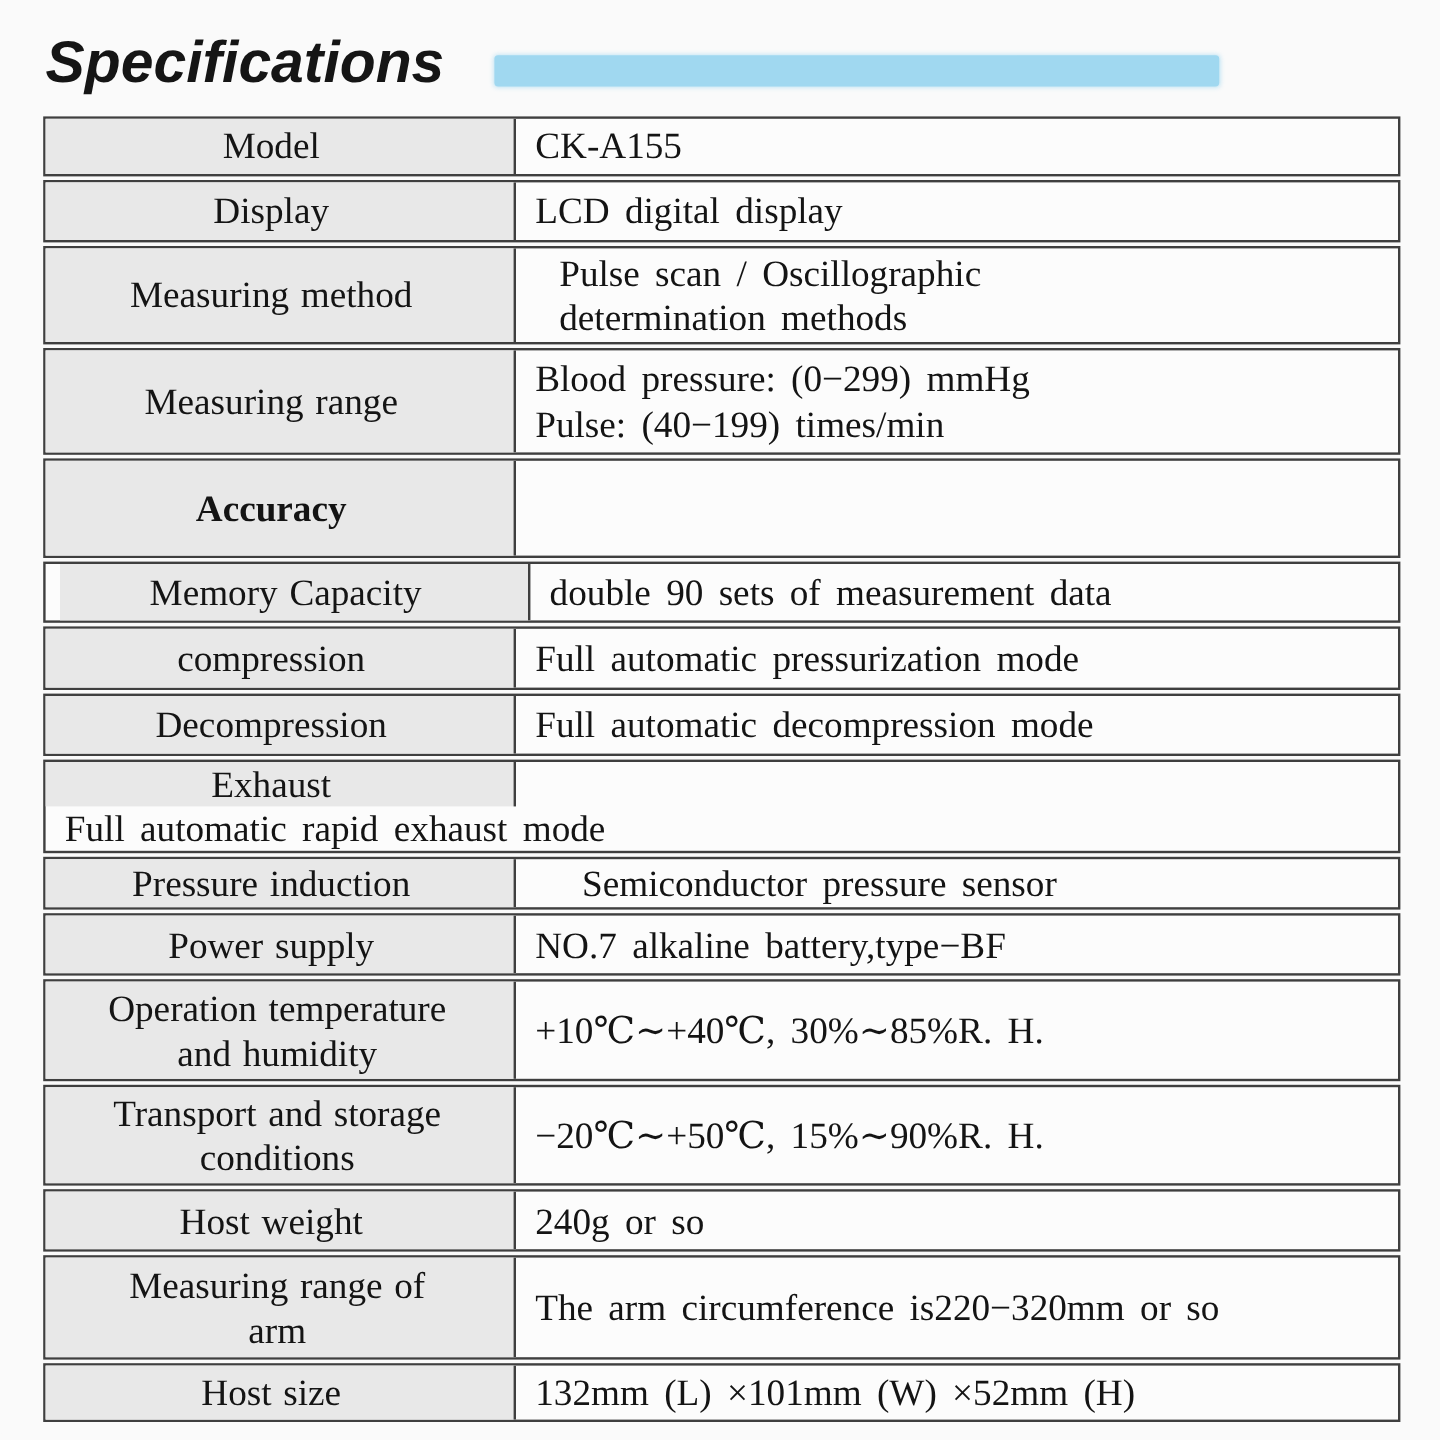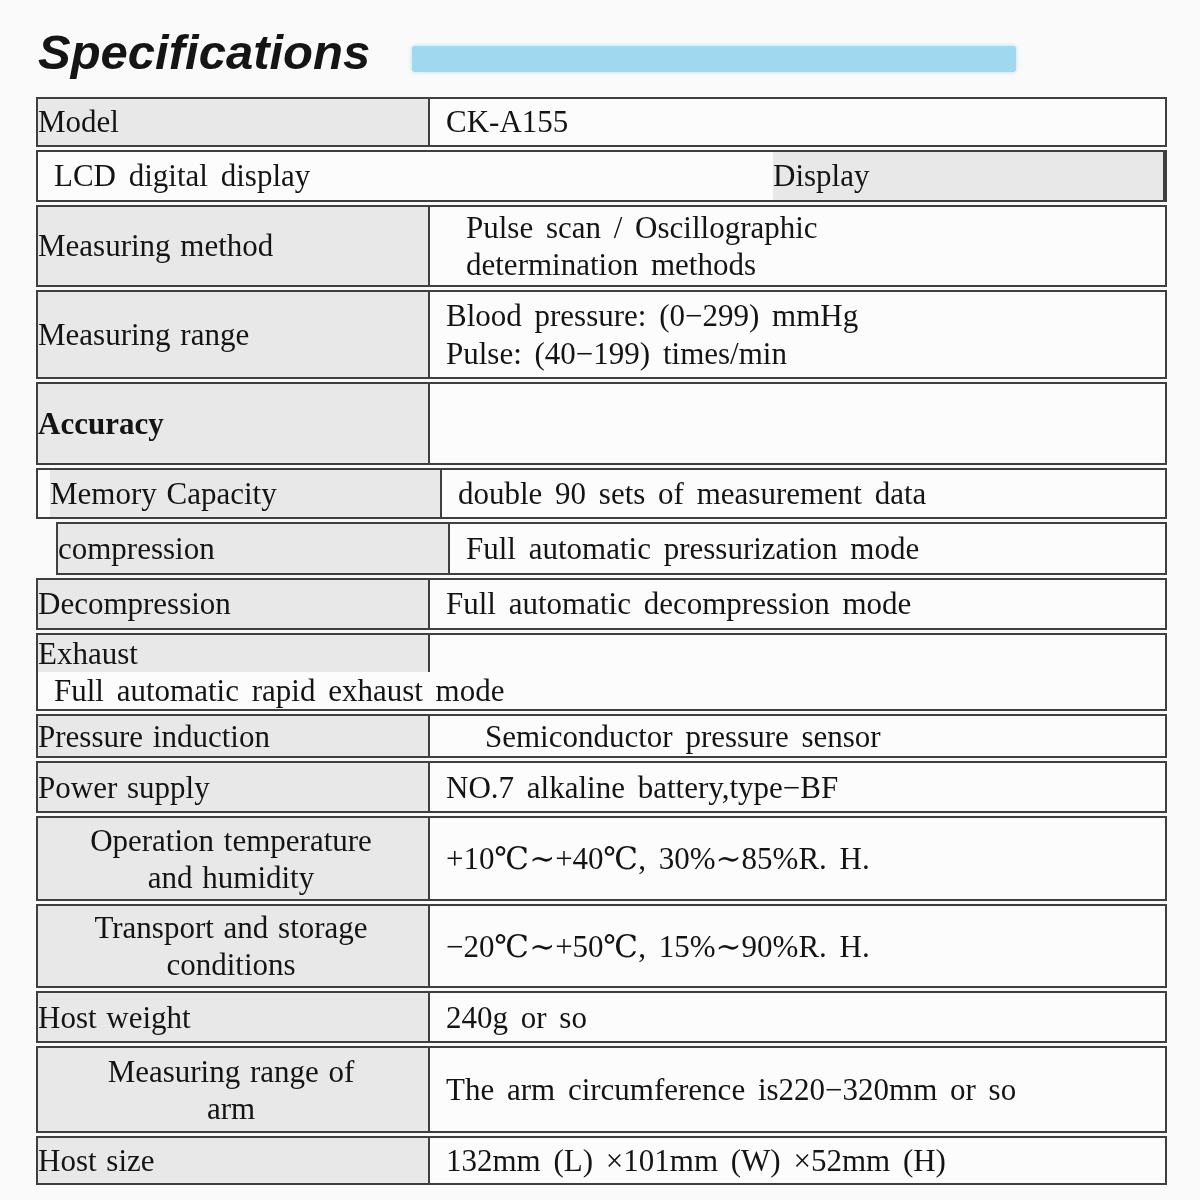--- a/index.html
+++ b/index.html
@@ -57,21 +57,21 @@
   .cell {
     box-sizing: border-box;
     display: flex;
     flex-direction: column;
     justify-content: center;
   }
   .cell-label {
     width: 392px;
     background: var(--label-bg, #e8e8e8);
     border-right: 2px solid var(--border, #3f3f3f);
-    align-items: flex-start;
+    align-items: center;
     padding-right: 14px;
   }
   .cell-label.center {
     align-items: center;
     padding-right: 4px;
   }
   .cell-value {
     flex: 1;
     align-items: flex-start;
     padding-left: 16px;
@@ -97,25 +97,25 @@
   <div class="spec-table" id="spec-table">
       <div class="row" style="min-height: 50px;">
         <div class="cell cell-label">
           <div class="line">Model</div>
         </div>
         <div class="cell cell-value">
           <div class="line">CK-A155</div>
         </div>
       </div>
       <div class="row" style="min-height: 52px;">
+        <div class="cell cell-label">
+          <div class="line">Display</div>
+        </div>
         <div class="cell cell-value">
           <div class="line">LCD digital display</div>
-        </div>
-        <div class="cell cell-label">
-          <div class="line">Display</div>
         </div>
       </div>
       <div class="row" style="min-height: 82px; gap: 20px;">
         <div class="cell cell-label">
           <div class="line">Measuring method</div>
         </div>
         <div class="cell cell-value">
           <div class="line">Pulse scan / Oscillographic</div>
           <div class="line">determination methods</div>
         </div>
@@ -135,21 +135,21 @@
         </div>
       </div>
       <div class="row" style="min-height: 51px; padding-left: 12px;">
         <div class="cell cell-label">
           <div class="line">Memory Capacity</div>
         </div>
         <div class="cell cell-value">
           <div class="line">double 90 sets of measurement data</div>
         </div>
       </div>
-      <div class="row" style="min-height: 53px; margin-left: 20px;">
+      <div class="row" style="min-height: 53px;">
         <div class="cell cell-label">
           <div class="line">compression</div>
         </div>
         <div class="cell cell-value">
           <div class="line">Full automatic pressurization mode</div>
         </div>
       </div>
       <div class="row" style="min-height: 52px;">
         <div class="cell cell-label">
           <div class="line">Decompression</div>

